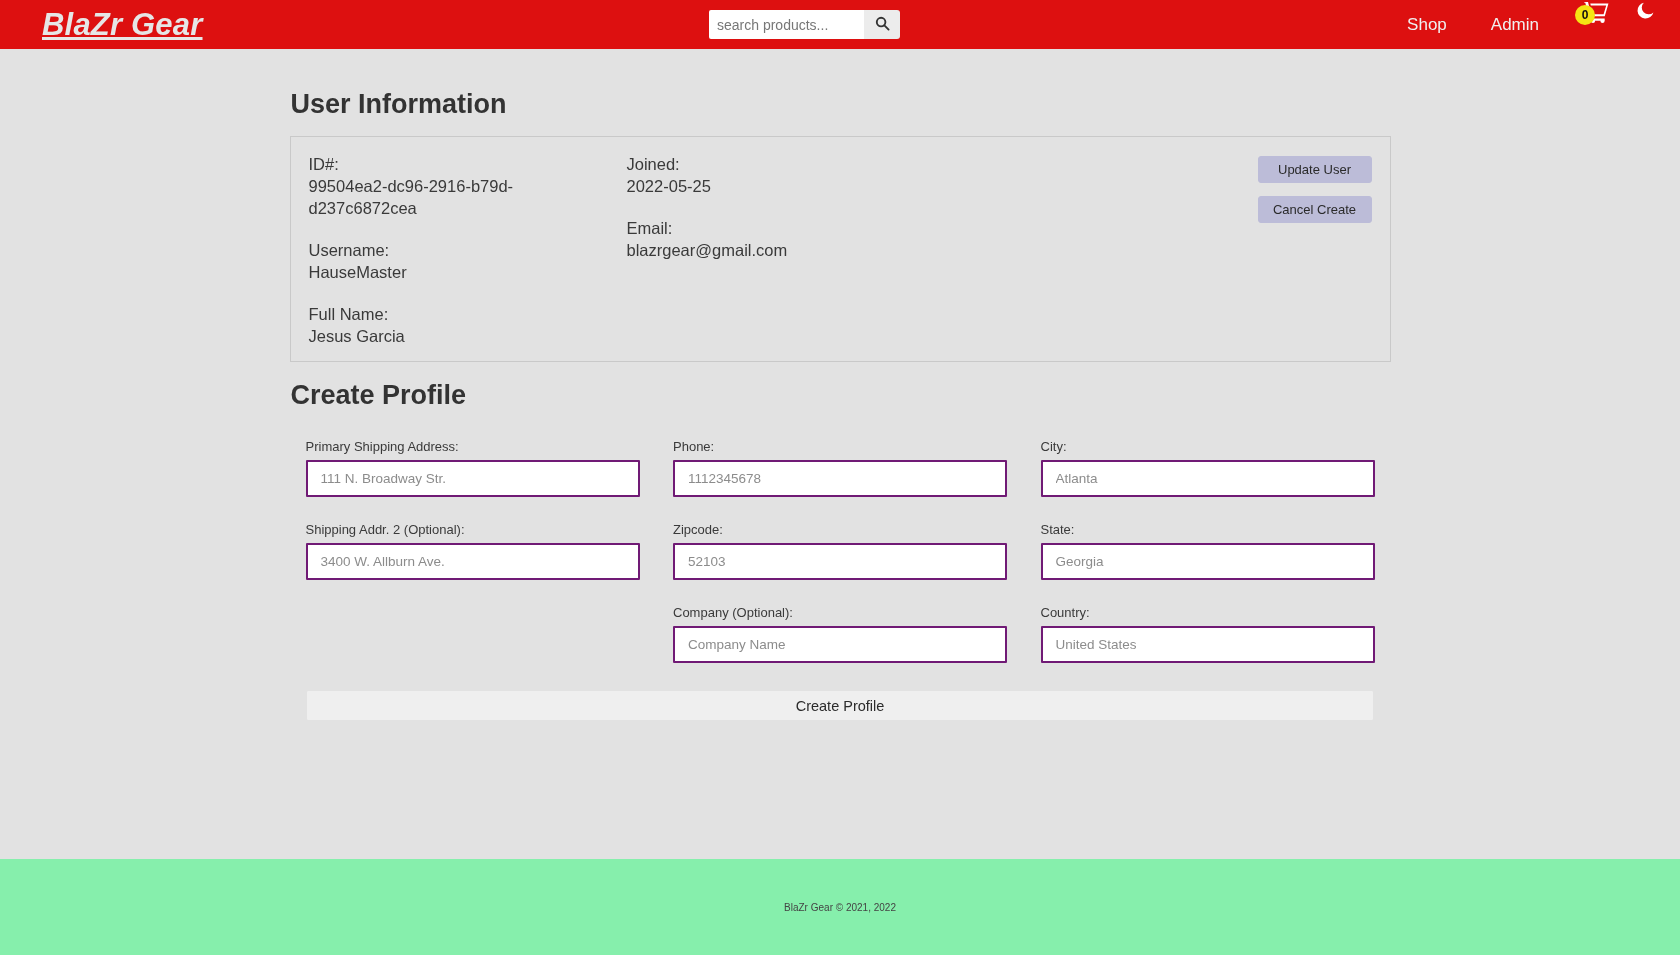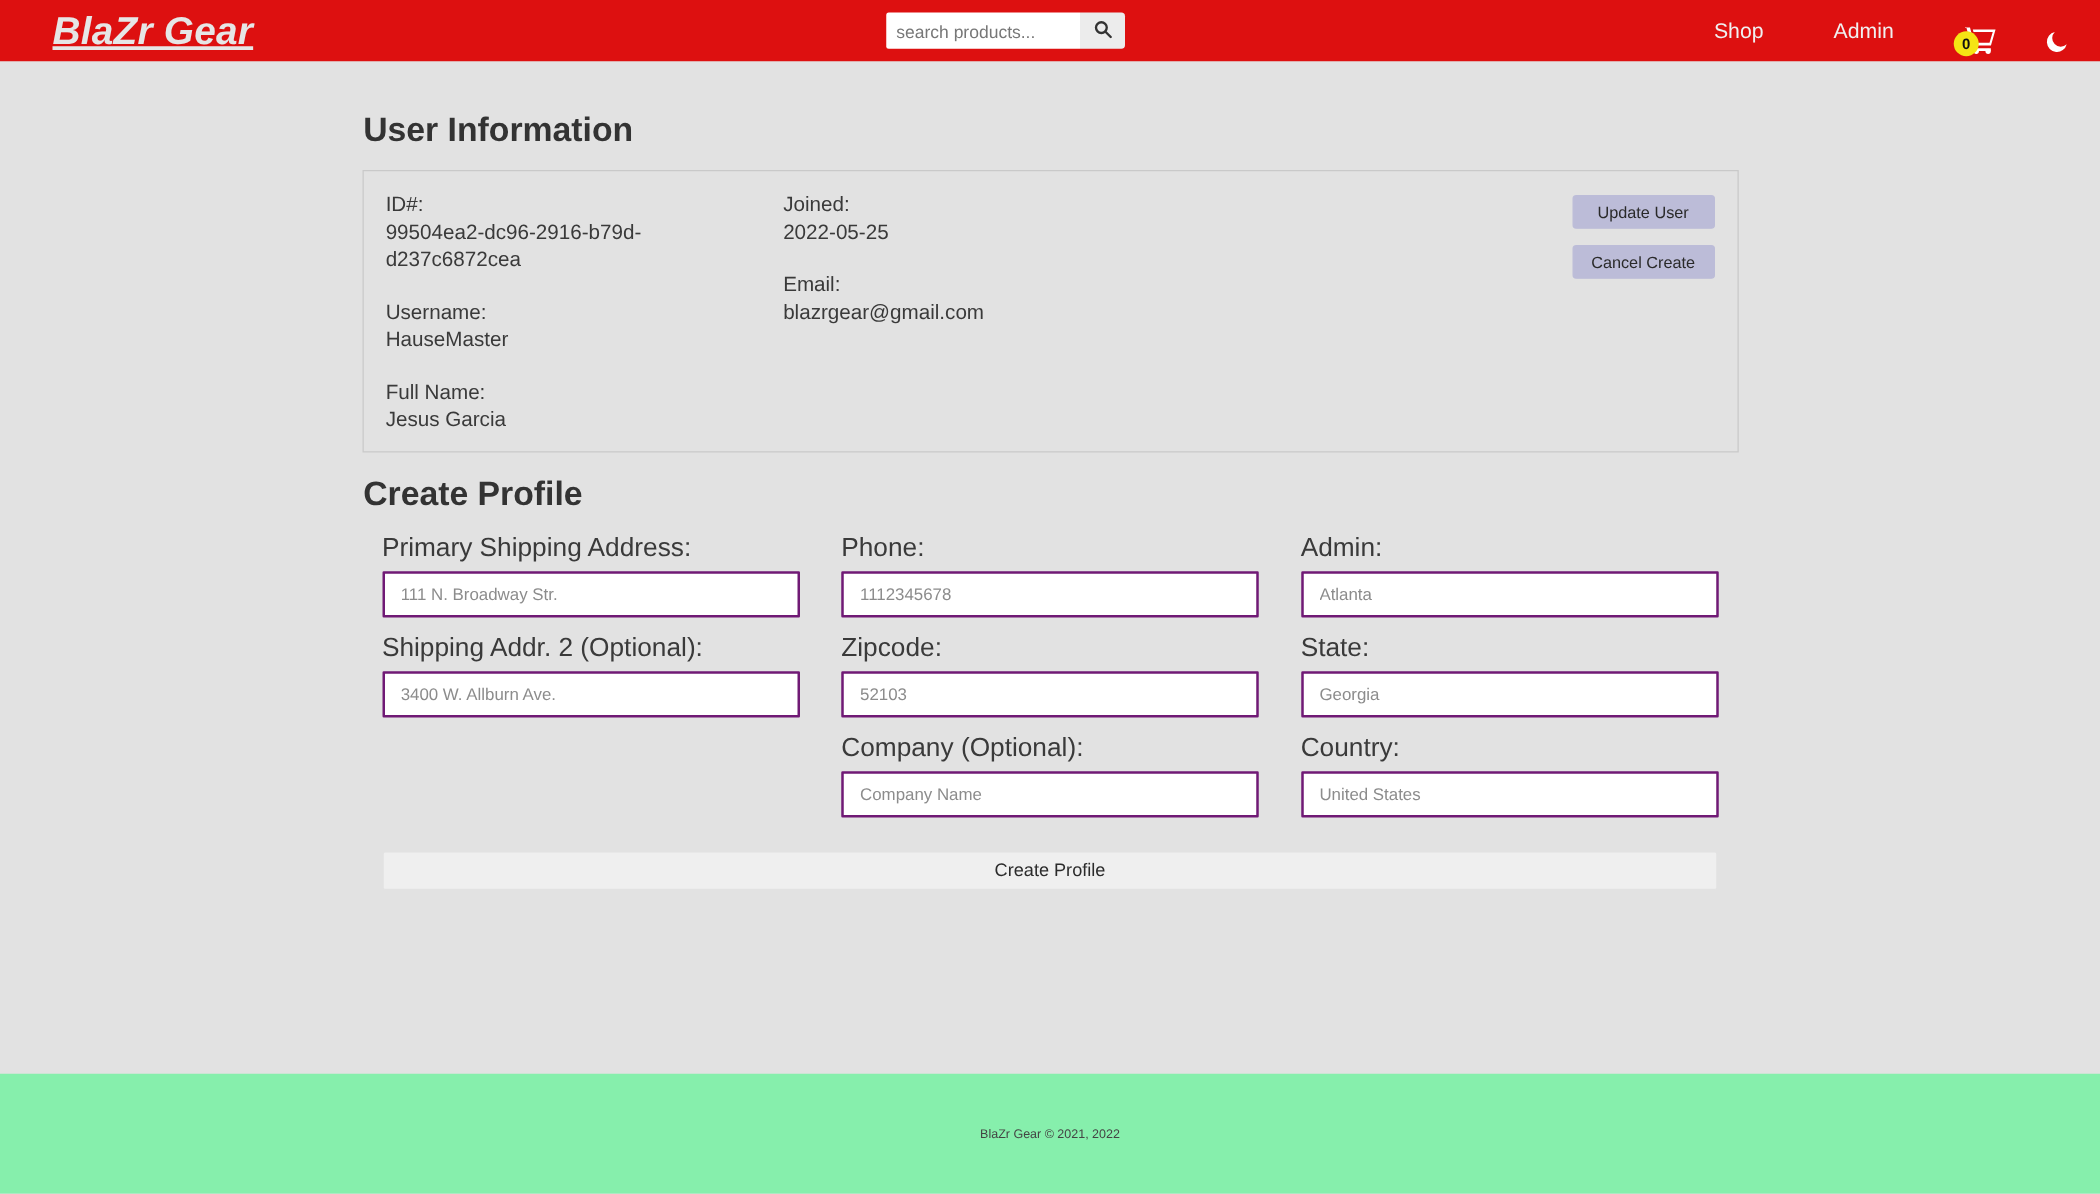--- a/index.html
+++ b/index.html
@@ -61,22 +61,22 @@
     justify-content: center;
     cursor: pointer;
     padding: 0;
   }
   .nav-right {
     position: absolute;
     right: 18px;
     top: 0;
     height: 49px;
     display: flex;
-    align-items: flex-end;
-    gap: 12px;
+    align-items: flex-start;
+    gap: 0px;
   }
   .nav-link {
     color: #f0f0f0;
     font-size: 17px;
     text-decoration: none;
     padding: 0 22px;
     line-height: 49px;
     white-space: nowrap;
   }
   .cart-wrap {
@@ -171,23 +171,24 @@
   .form-grid {
     display: grid;
     grid-template-columns: 334px 1fr 334px 1fr 334px;
     grid-template-rows: auto auto auto;
     column-gap: 0;
     row-gap: 0;
   }
   .fld { margin-bottom: 13px; }
   .fld label {
     display: block;
-    font-size: 21px;
+    font-size: 13px;
     color: #3a3a3a;
     margin-bottom: 6px;
+    margin-top: 12px;
   }
   .fld input {
     width: 334px;
     height: 37px;
     border: 2px solid #701a75;
     background: #fff;
     font-size: 13.5px;
     font-family: "Liberation Sans", sans-serif;
     padding: 0 13px;
     color: #1d4ed8;
@@ -301,21 +302,21 @@
           <label>Primary Shipping Address:</label>
           <input type="text" placeholder="111 N. Broadway Str." style="">
         </div>
         <div class="spacer"></div>
         <div class="fld">
           <label>Phone:</label>
           <input type="text" placeholder="1112345678" style="">
         </div>
         <div class="spacer"></div>
         <div class="fld">
-          <label>Admin:</label>
+          <label>City:</label>
           <input type="text" placeholder="Atlanta" style="">
         </div>
 
         <div class="fld">
           <label>Shipping Addr. 2 (Optional):</label>
           <input type="text" placeholder="3400 W. Allburn Ave." style="">
         </div>
         <div class="spacer"></div>
         <div class="fld">
           <label>Zipcode:</label>

